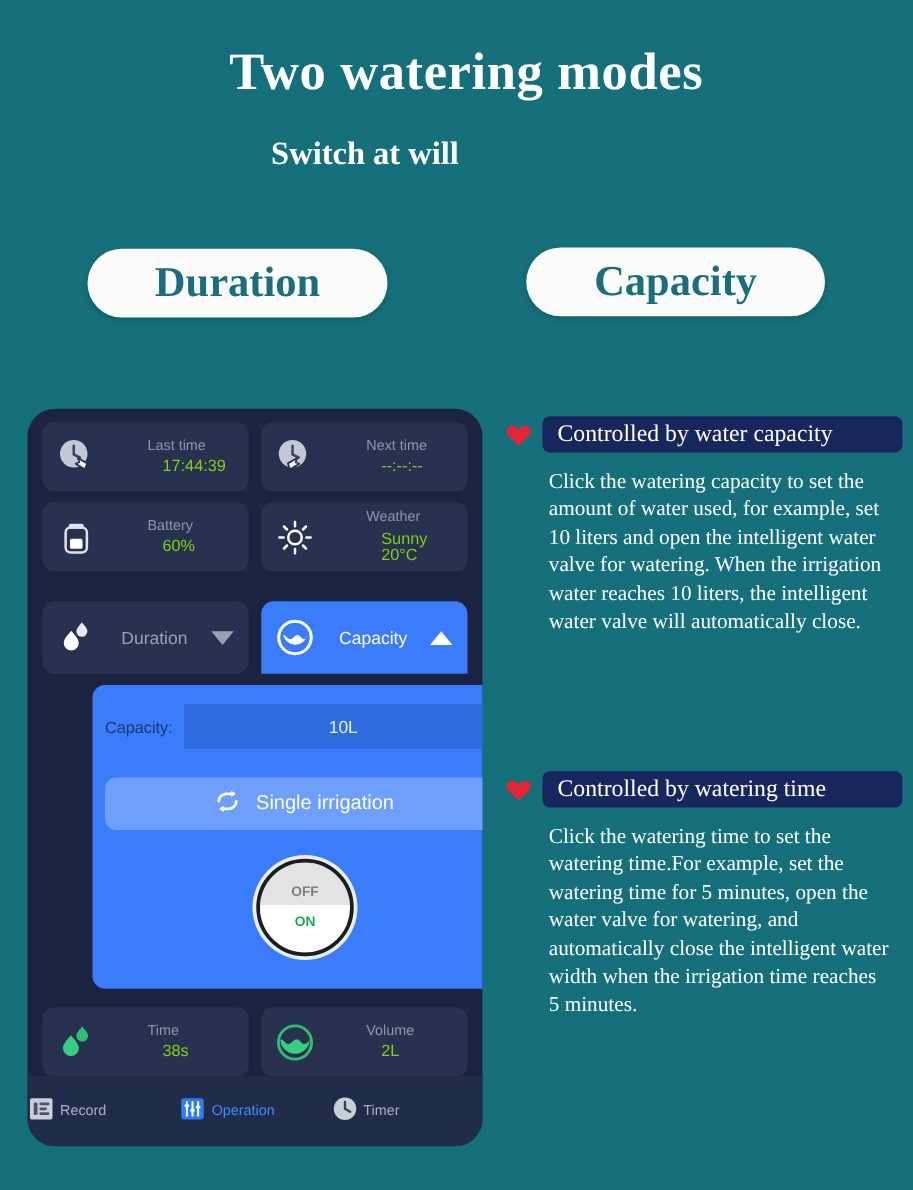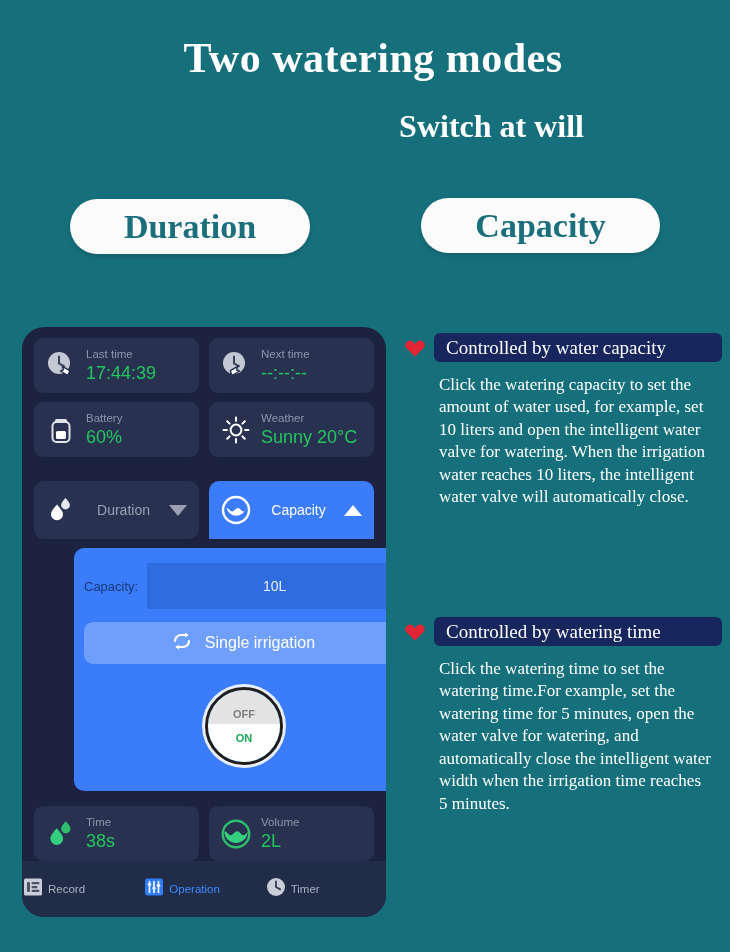--- a/index.html
+++ b/index.html
@@ -11,23 +11,23 @@
   }
   .page{position:absolute;inset:0;}
 
   
   .hero-title{
     position:absolute;left:0;top:34px;width:730px;text-align:center;
     font-family:"Liberation Serif", serif;
     font-weight:bold;font-size:42px;color:#ffffff;letter-spacing:.5px;padding-left:8px;
   }
   .hero-sub{
-    position:absolute;left:0;top:108px;width:584px;text-align:right;
+    position:absolute;left:0;top:108px;width:584px;text-align:center;
     font-family:"Liberation Serif", serif;
-    font-weight:bold;font-size:32px;color:#ffffff;
+    font-weight:bold;font-size:26px;color:#ffffff;
   }
 
   
   .pill{
     position:absolute;height:55px;background:#fbfbfb;border-radius:28px;
     display:flex;align-items:center;justify-content:center;
     font-family:"Liberation Serif", serif;font-weight:bold;
     font-size:34px;color:#1b6f7d;
     box-shadow:0 2px 5px rgba(0,0,0,.18);
   }
@@ -36,26 +36,26 @@
 
   
   .phone{
     position:absolute;left:22px;top:327px;width:364px;height:590px;
     background:#1b2340;border-radius:22px;overflow:hidden;
   }
   .cards{position:absolute;left:12px;top:11px;width:340px;}
   .card-row{display:flex;gap:10px;margin-bottom:9px;}
   .info-card{
     width:165px;height:55px;background:#283250;border-radius:9px;
-    display:flex;align-items:center;padding-left:8px;box-sizing:border-box;
+    display:flex;align-items:center;padding-left:8px;box-sizing:border-box;gap:32px;
   }
   .info-ico{width:38px;height:38px;flex:0 0 38px;display:flex;align-items:center;justify-content:center;}
   .info-txt{margin-left:6px;display:flex;flex-direction:column;justify-content:center;gap:3px;}
   .info-lbl{font-size:11.5px;color:#8e95ab;line-height:1;}
-  .info-val{font-size:18px;color:#22c55e;line-height:1;}
+  .info-val{font-size:13px;color:#84cc16;line-height:1;margin-left:12px;}
 
   
   .tabrow{position:absolute;left:12px;top:154px;width:340px;height:58px;}
   .tab{
     position:absolute;top:0;height:58px;border-radius:10px;
     display:flex;align-items:center;box-sizing:border-box;padding:0 10px;
   }
   #tab-duration{left:0;width:165px;background:#283250;}
   #tab-capacity{left:175px;width:165px;background:#3b7cfa;border-bottom-left-radius:0;border-bottom-right-radius:0;}
   .tab-ico{width:34px;height:34px;flex:0 0 34px;display:flex;align-items:center;justify-content:center;}
@@ -67,21 +67,21 @@
   .tri.up{border-left:9px solid transparent;border-right:9px solid transparent;border-bottom:11px solid #ffffff;}
 
   
   .bluepanel{
     position:absolute;left:12px;top:221px;width:340px;height:243px;
     background:#3b7cfa;border-radius:10px;border-top-right-radius:0;margin-left:40px;
   }
   .cap-row{position:absolute;left:10px;top:15px;right:12px;display:flex;align-items:center;}
   .cap-lbl{font-size:13px;color:#173a79;flex:0 0 auto;}
   .cap-input{
-    flex:1;margin-left:9px;height:46px;background:#2f6ce0;border-radius:1px;
+    flex:1;margin-left:9px;height:36px;background:#2f6ce0;border-radius:1px;
     display:flex;align-items:center;justify-content:center;
     font-size:14px;color:#e8f0ff;
   }
   .single-row{
     position:absolute;left:10px;top:74px;width:318px;height:42px;
     background:#6f9ffc;border-radius:9px;
     display:flex;align-items:center;justify-content:center;gap:12px;
     font-size:16px;color:#ffffff;text-align:center;
   }
   .knob{

